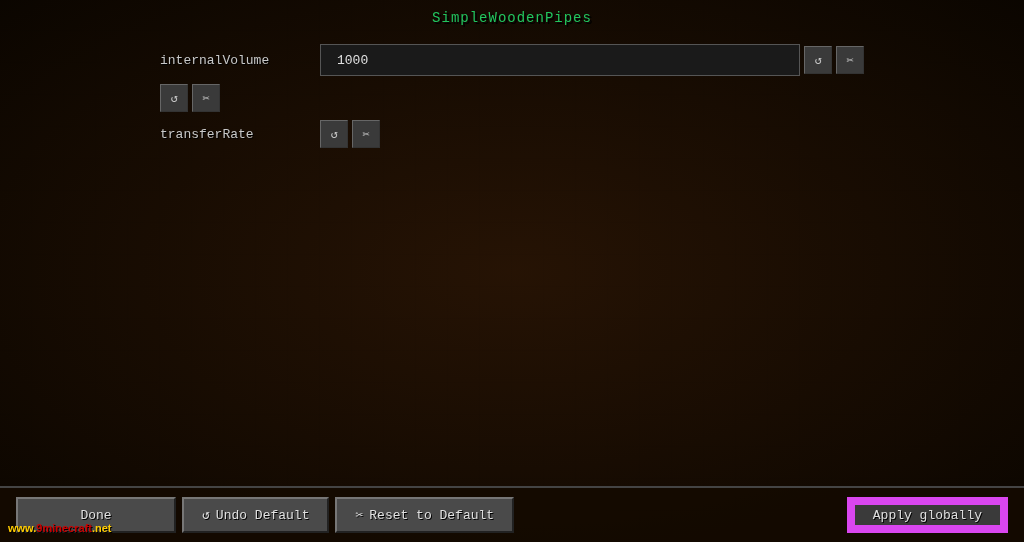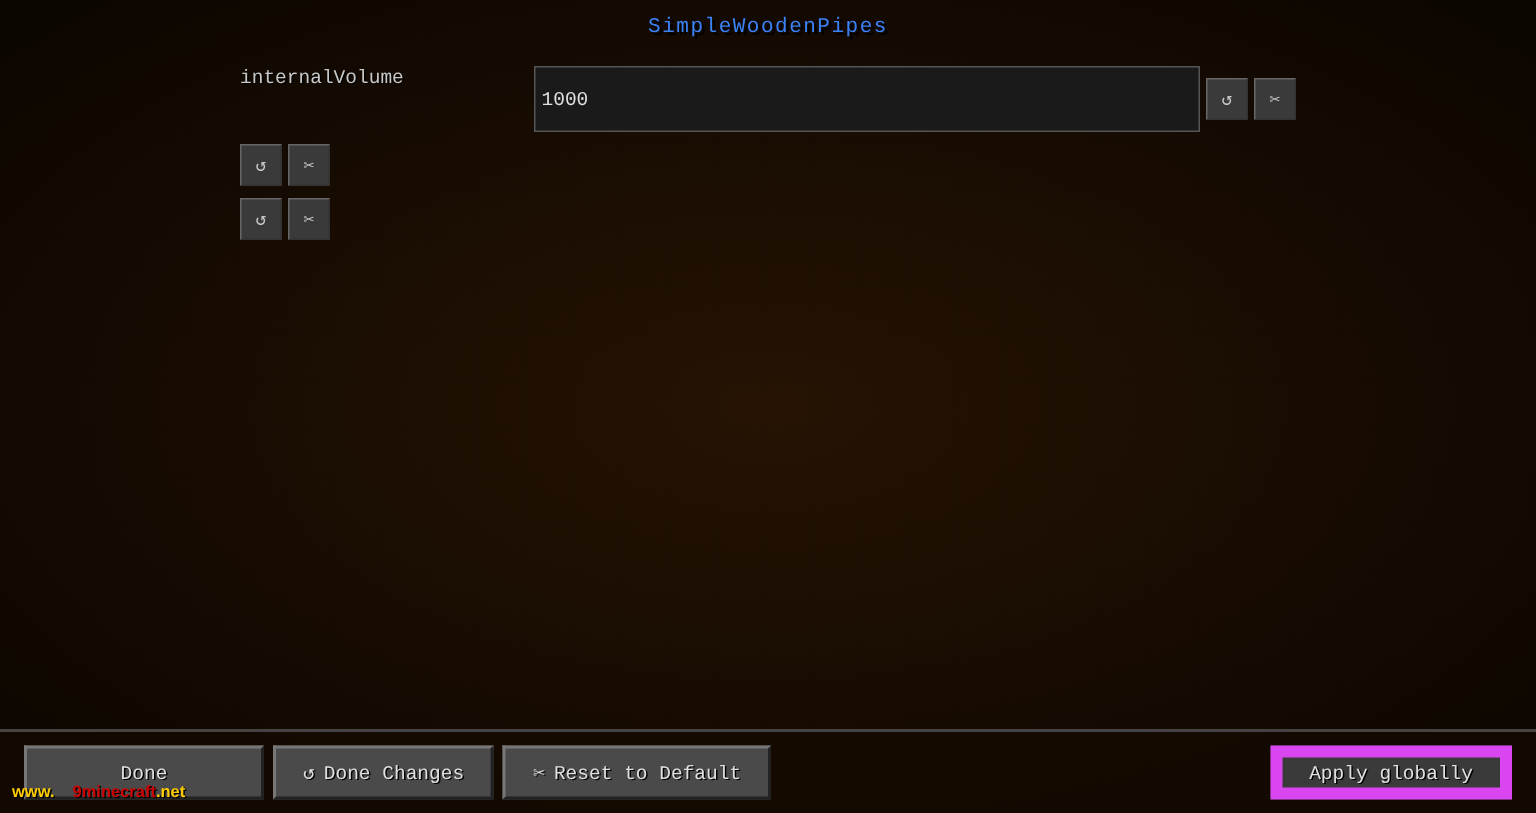--- a/index.html
+++ b/index.html
@@ -45,40 +45,39 @@
       width: 100%;
       height: 100%;
       display: flex;
       flex-direction: column;
     }
 
     
     .title-bar {
       text-align: center;
       padding: 10px 0 8px;
-      color: #3b82f6;
+      color: #22c55e;
       font-size: 14px;
       letter-spacing: 1px;
       text-shadow: 2px 2px 0 #000;
     }
 
     
     .content-area {
       flex: 1;
       padding: 10px 160px;
       display: flex;
       flex-direction: column;
       gap: 0;
     }
 
     .setting-row {
       display: flex;
-      align-items: flex-start;
+      align-items: center;
       margin-bottom: 8px;
-      gap: 36px;
     }
 
     .setting-label {
       width: 160px;
       color: #c8c8c8;
       font-size: 13px;
       text-shadow: 1px 1px 0 #000;
       flex-shrink: 0;
     }
 
@@ -89,22 +88,22 @@
       gap: 4px;
     }
 
     .setting-input {
       flex: 1;
       background-color: #1a1a1a;
       border: 1px solid #555;
       color: #e0e0e0;
       font-family: 'Courier New', monospace;
       font-size: 13px;
-      padding: 5px 4px;
-      height: 44px;
+      padding: 5px 16px;
+      height: 32px;
       outline: none;
     }
 
     .icon-btn {
       width: 28px;
       height: 28px;
       background-color: #3a3a3a;
       border: 1px solid #666;
       border-bottom-color: #333;
       border-right-color: #333;
@@ -204,46 +203,47 @@
         <div class="icon-btn">
           <span>↺</span>
         </div>
         <div class="icon-btn">
           <span>✂</span>
         </div>
       </div>
     </div>
 
     <div class="setting-row">
+      <span class="setting-label">transferRate</span>
       <div class="setting-input-wrapper">
         <div class="icon-btn">
           <span>↺</span>
         </div>
         <div class="icon-btn">
           <span>✂</span>
         </div>
       </div>
     </div>
 
   </div>
 
   <div class="bottom-bar">
     <button class="bottom-btn done-btn">
       <span>Done</span>
     </button>
     <button class="bottom-btn">
       <span>↺</span>
-      <span>Done Changes</span>
+      <span>Undo Default</span>
     </button>
     <button class="bottom-btn">
       <span>✂</span>
       <span>Reset to Default</span>
     </button>
     <button class="bottom-btn apply-btn">
       <span>Apply globally</span>
     </button>
   </div>
 
 </div>
 
 <div class="watermark">
-  <span>www.</span><span style="color:#cc0000;margin-left:12px;">9minecraft</span><span>.net</span>
+  <span>www.</span><span style="color:#cc0000;">9minecraft</span><span>.net</span>
 </div>
 
 </body></html>

